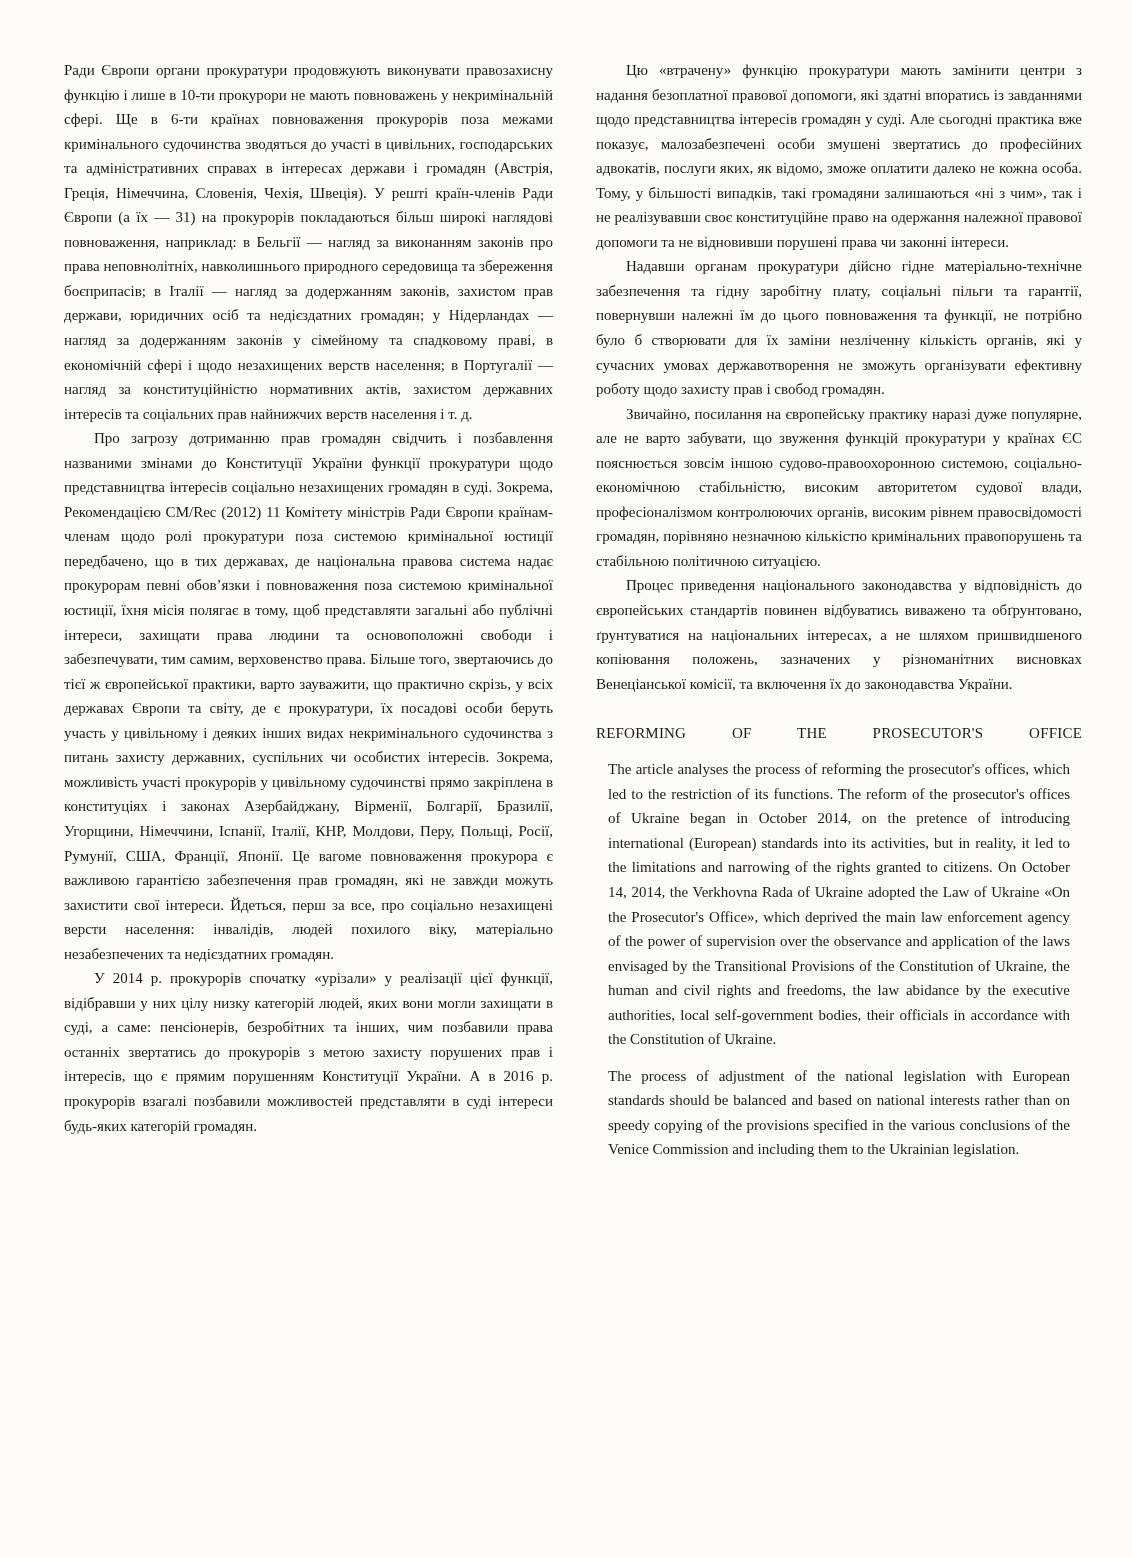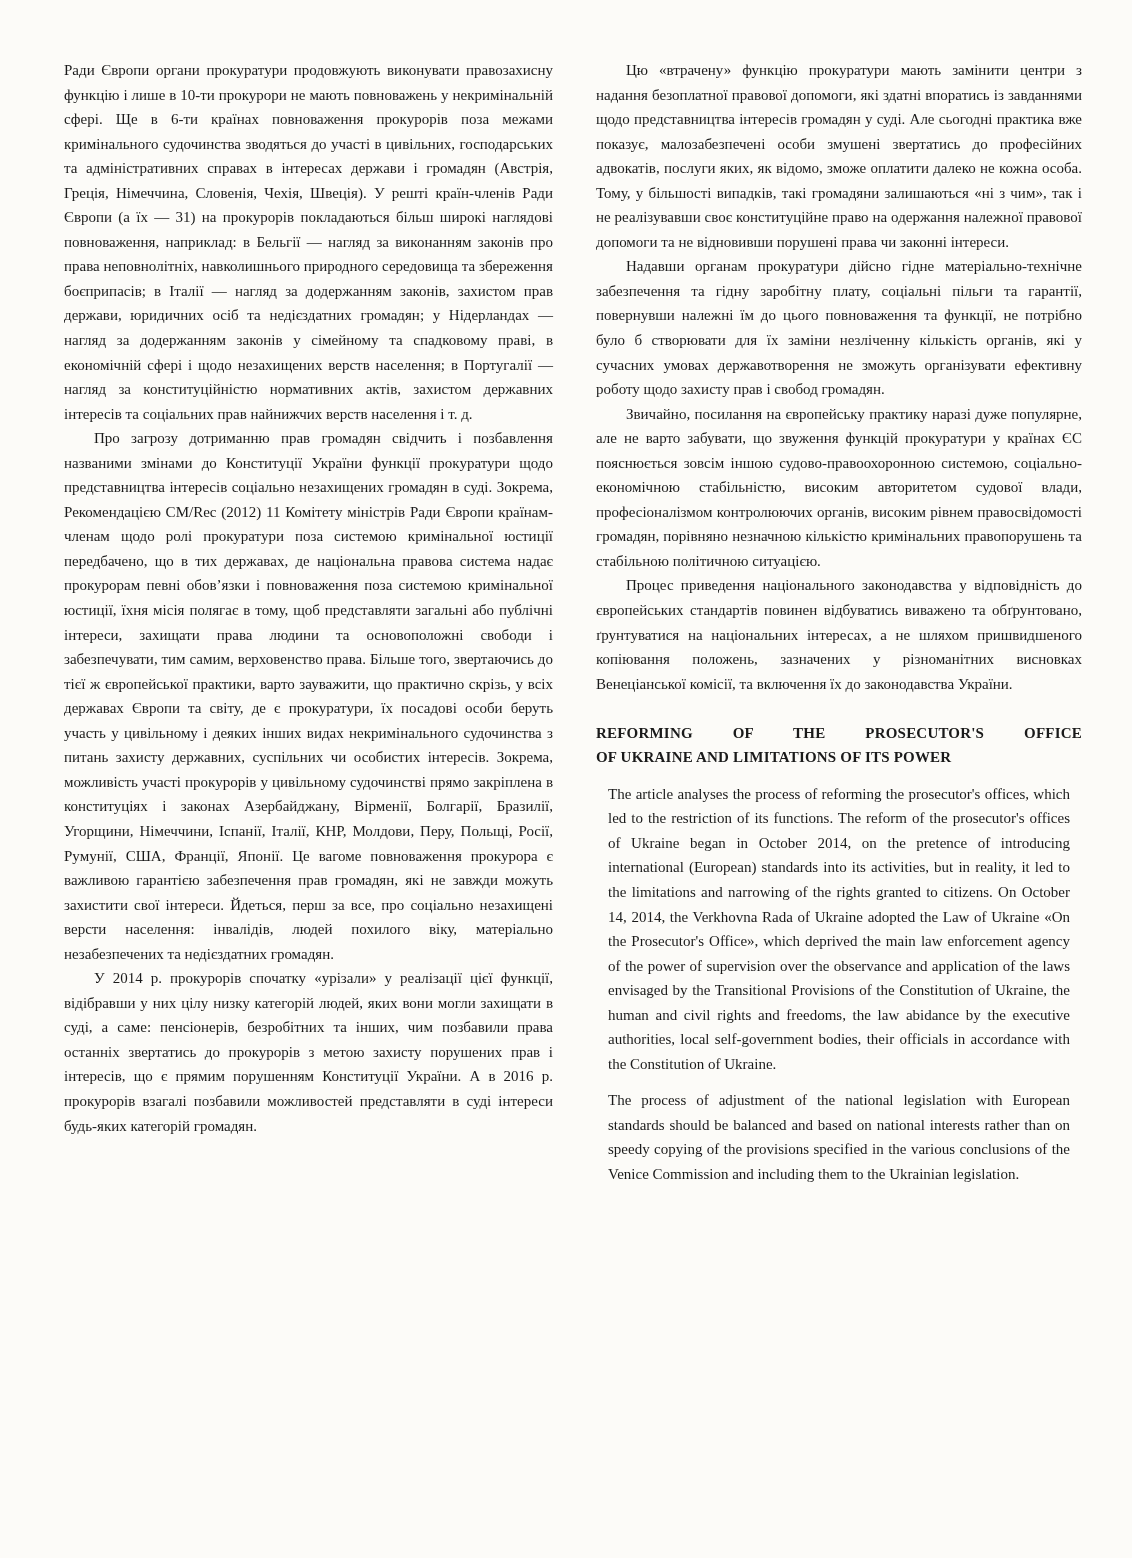--- a/index.html
+++ b/index.html
@@ -31,21 +31,20 @@
       text-indent: 30px;
     }
     .para.no-indent { text-indent: 0; }
     .heading {
       margin: 0;
       margin-top: 24.5px;
       text-transform: uppercase;
       text-align: justify;
       text-align-last: left;
       letter-spacing: 0.2px;
-      font-weight: bold;
     }
     .heading-line1 {
       display: block;
       text-align: justify;
       text-align-last: justify;
     }
     .abstract-para {
       margin: 12px;
       text-indent: 0;
     }
@@ -60,17 +59,16 @@
 </div>
 
 <div class="column col-right">
   <p class="para">Цю «втрачену» функцію прокуратури мають замінити центри з надання безоплатної правової допомоги, які здатні впоратись із завданнями щодо представництва інтересів громадян у суді. Але сьогодні практика вже показує, малозабезпечені особи змушені звертатись до професійних адвокатів, послуги яких, як відомо, зможе оплатити далеко не кожна особа. Тому, у більшості випадків, такі громадяни залишаються «ні з чим», так і не реалізувавши своє конституційне право на одержання належної правової допомоги та не відновивши порушені права чи законні інтереси.</p>
   <p class="para">Надавши органам прокуратури дійсно гідне матеріально-технічне забезпечення та гідну заробітну плату, соціальні пільги та гарантії, повернувши належні їм до цього повноваження та функції, не потрібно було б створювати для їх заміни незліченну кількість органів, які у сучасних умовах державотворення не зможуть організувати ефективну роботу щодо захисту прав і свобод громадян.</p>
   <p class="para">Звичайно, посилання на європейську практику наразі дуже популярне, але не варто забувати, що звуження функцій прокуратури у країнах ЄС пояснюється зовсім іншою судово-правоохоронною системою, соціально-економічною стабільністю, високим авторитетом судової влади, професіоналізмом контролюючих органів, високим рівнем правосвідомості громадян, порівняно незначною кількістю кримінальних правопорушень та стабільною політичною ситуацією.</p>
   <p class="para">Процес приведення національного законодавства у відповідність до європейських стандартів повинен відбуватись виважено та обґрунтовано, ґрунтуватися на національних інтересах, а не шляхом пришвидшеного копіювання положень, зазначених у різноманітних висновках Венеціанської комісії, та включення їх до законодавства України.</p>
 
   <div class="heading">
     <span class="heading-line1">REFORMING OF THE PROSECUTOR'S OFFICE</span>
-    <span>OF UKRAINE AND LIMITATIONS OF ITS POWER</span>
   </div>
   <p class="abstract-para">The article analyses the process of reforming the prosecutor's offices, which led to the restriction of its functions. The reform of the prosecutor's offices of Ukraine began in October 2014, on the pretence of introducing international (European) standards into its activities, but in reality, it led to the limitations and narrowing of the rights granted to citizens. On October 14, 2014, the Verkhovna Rada of Ukraine adopted the Law of Ukraine «On the Prosecutor's Office», which deprived the main law enforcement agency of the power of supervision over the observance and application of the laws envisaged by the Transitional Provisions of the Constitution of Ukraine, the human and civil rights and freedoms, the law abidance by the executive authorities, local self-government bodies, their officials in accordance with the Constitution of Ukraine.</p>
   <p class="abstract-para">The process of adjustment of the national legislation with European standards should be balanced and based on national interests rather than on speedy copying of the provisions specified in the various conclusions of the Venice Commission and including them to the Ukrainian legislation.</p>
 </div>
 
 </body></html>

